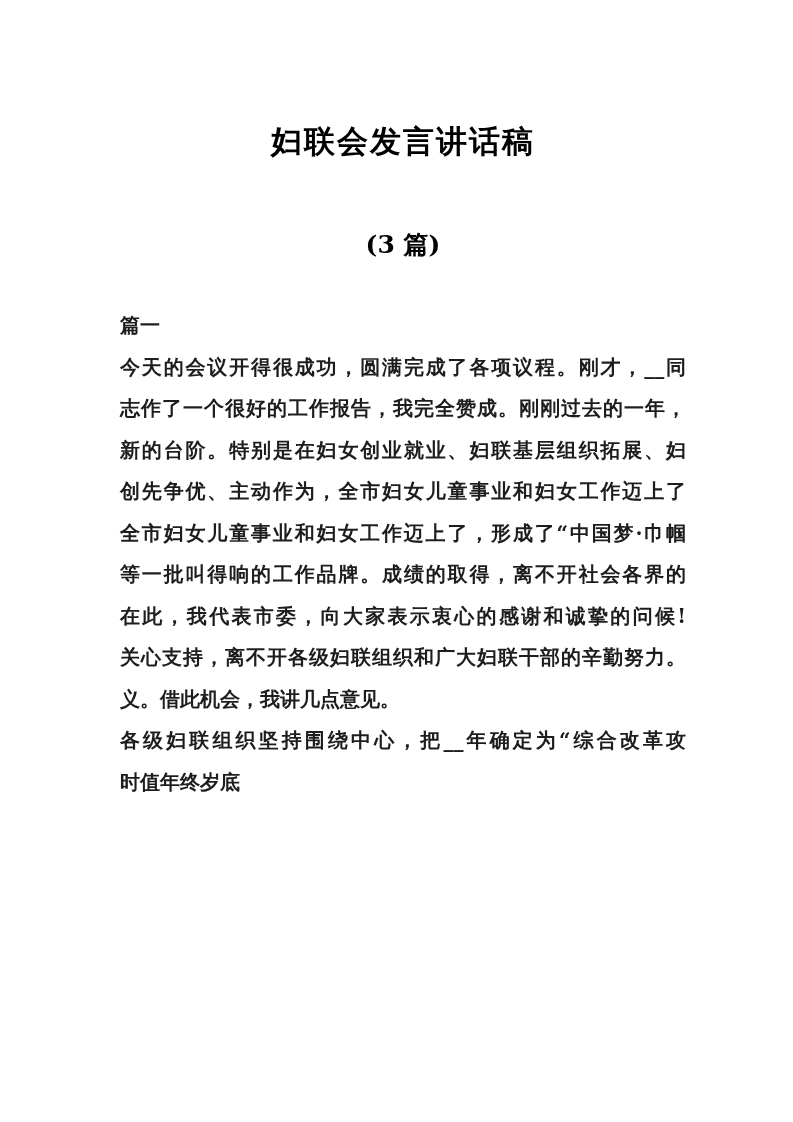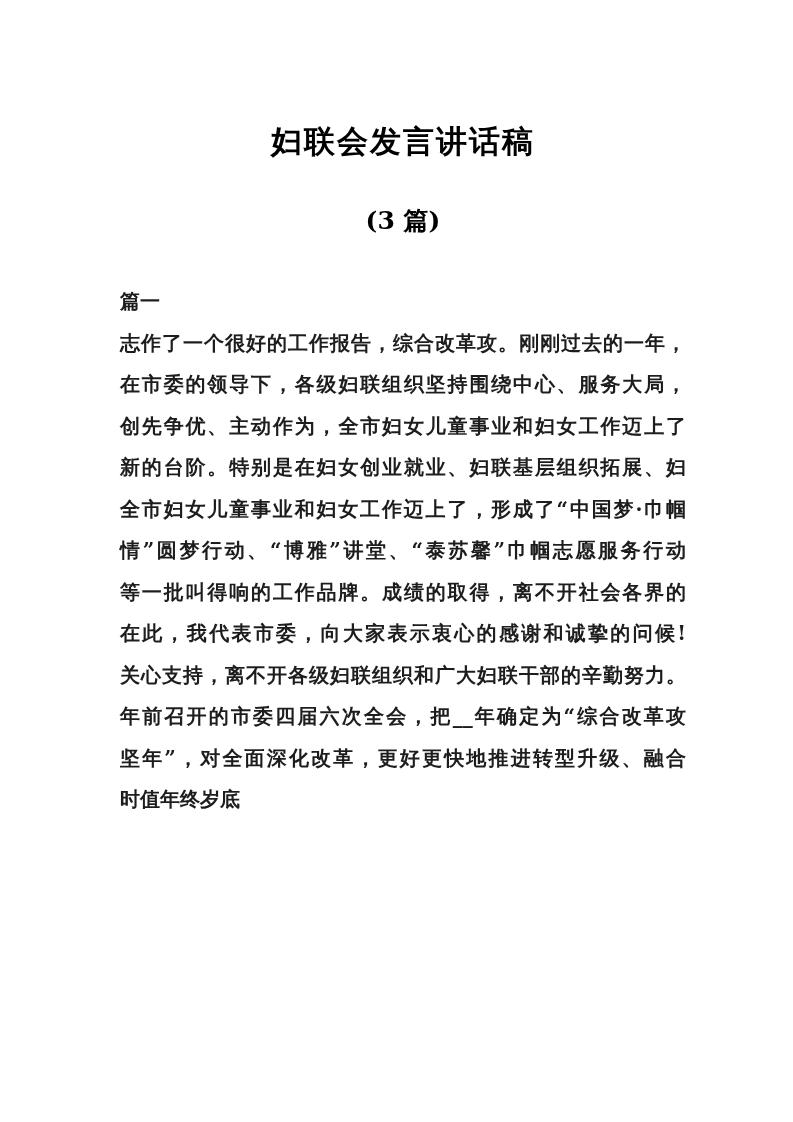--- a/index.html
+++ b/index.html
@@ -23,21 +23,21 @@
   .doc-title {
     margin: 0;
     font-size: 31px;
     line-height: 40px;
     font-weight: bold;
     color: #000000;
     text-align: center;
     letter-spacing: 2px;
   }
   .doc-subtitle {
-    margin: 42px 0 0 0;
+    margin: 66px 0 0 0;
     font-size: 25px;
     line-height: 36px;
     font-weight: bold;
     color: #000000;
     text-align: center;
   }
   .doc-body {
     margin-top: 42px;
     font-size: 20px;
     color: #1d1d1d;
@@ -55,26 +55,25 @@
   }
 </style>
 </head>
 <body>
 
 <div class="page">
   <h1 class="doc-title">妇联会发言讲话稿</h1>
   <h2 class="doc-subtitle">(3 篇)</h2>
   <div class="doc-body">
     <div class="line">篇一</div>
-    <div class="line fill">志作了一个很好的工作报告，综合改革攻。刚刚过去的一年，</div>
-    <div class="line fill">在市委的领导下，各级妇联组织坚持围绕中心、服务大局，</div>
+    <div class="line fill">今天的会议开得很成功，圆满完成了各项议程。刚才，__同</div>
+    <div class="line fill">志作了一个很好的工作报告，我完全赞成。刚刚过去的一年，</div>
+    <div class="line fill">新的台阶。特别是在妇女创业就业、妇联基层组织拓展、妇</div>
     <div class="line fill">创先争优、主动作为，全市妇女儿童事业和妇女工作迈上了</div>
-    <div class="line fill">新的台阶。特别是在妇女创业就业、妇联基层组织拓展、妇</div>
     <div class="line fill">全市妇女儿童事业和妇女工作迈上了，形成了“中国梦·巾帼</div>
-    <div class="line fill">情”圆梦行动、“博雅”讲堂、“泰苏馨”巾帼志愿服务行动</div>
     <div class="line fill">等一批叫得响的工作品牌。成绩的取得，离不开社会各界的</div>
     <div class="line fill">在此，我代表市委，向大家表示衷心的感谢和诚挚的问候!</div>
     <div class="line fill">关心支持，离不开各级妇联组织和广大妇联干部的辛勤努力。</div>
-    <div class="line fill">年前召开的市委四届六次全会，把__年确定为“综合改革攻</div>
-    <div class="line fill">坚年”，对全面深化改革，更好更快地推进转型升级、融合</div>
+    <div class="line">义。借此机会，我讲几点意见。</div>
+    <div class="line fill">各级妇联组织坚持围绕中心，把__年确定为“综合改革攻</div>
     <div class="line">时值年终岁底</div>
   </div>
 </div>
 
 </body></html>

